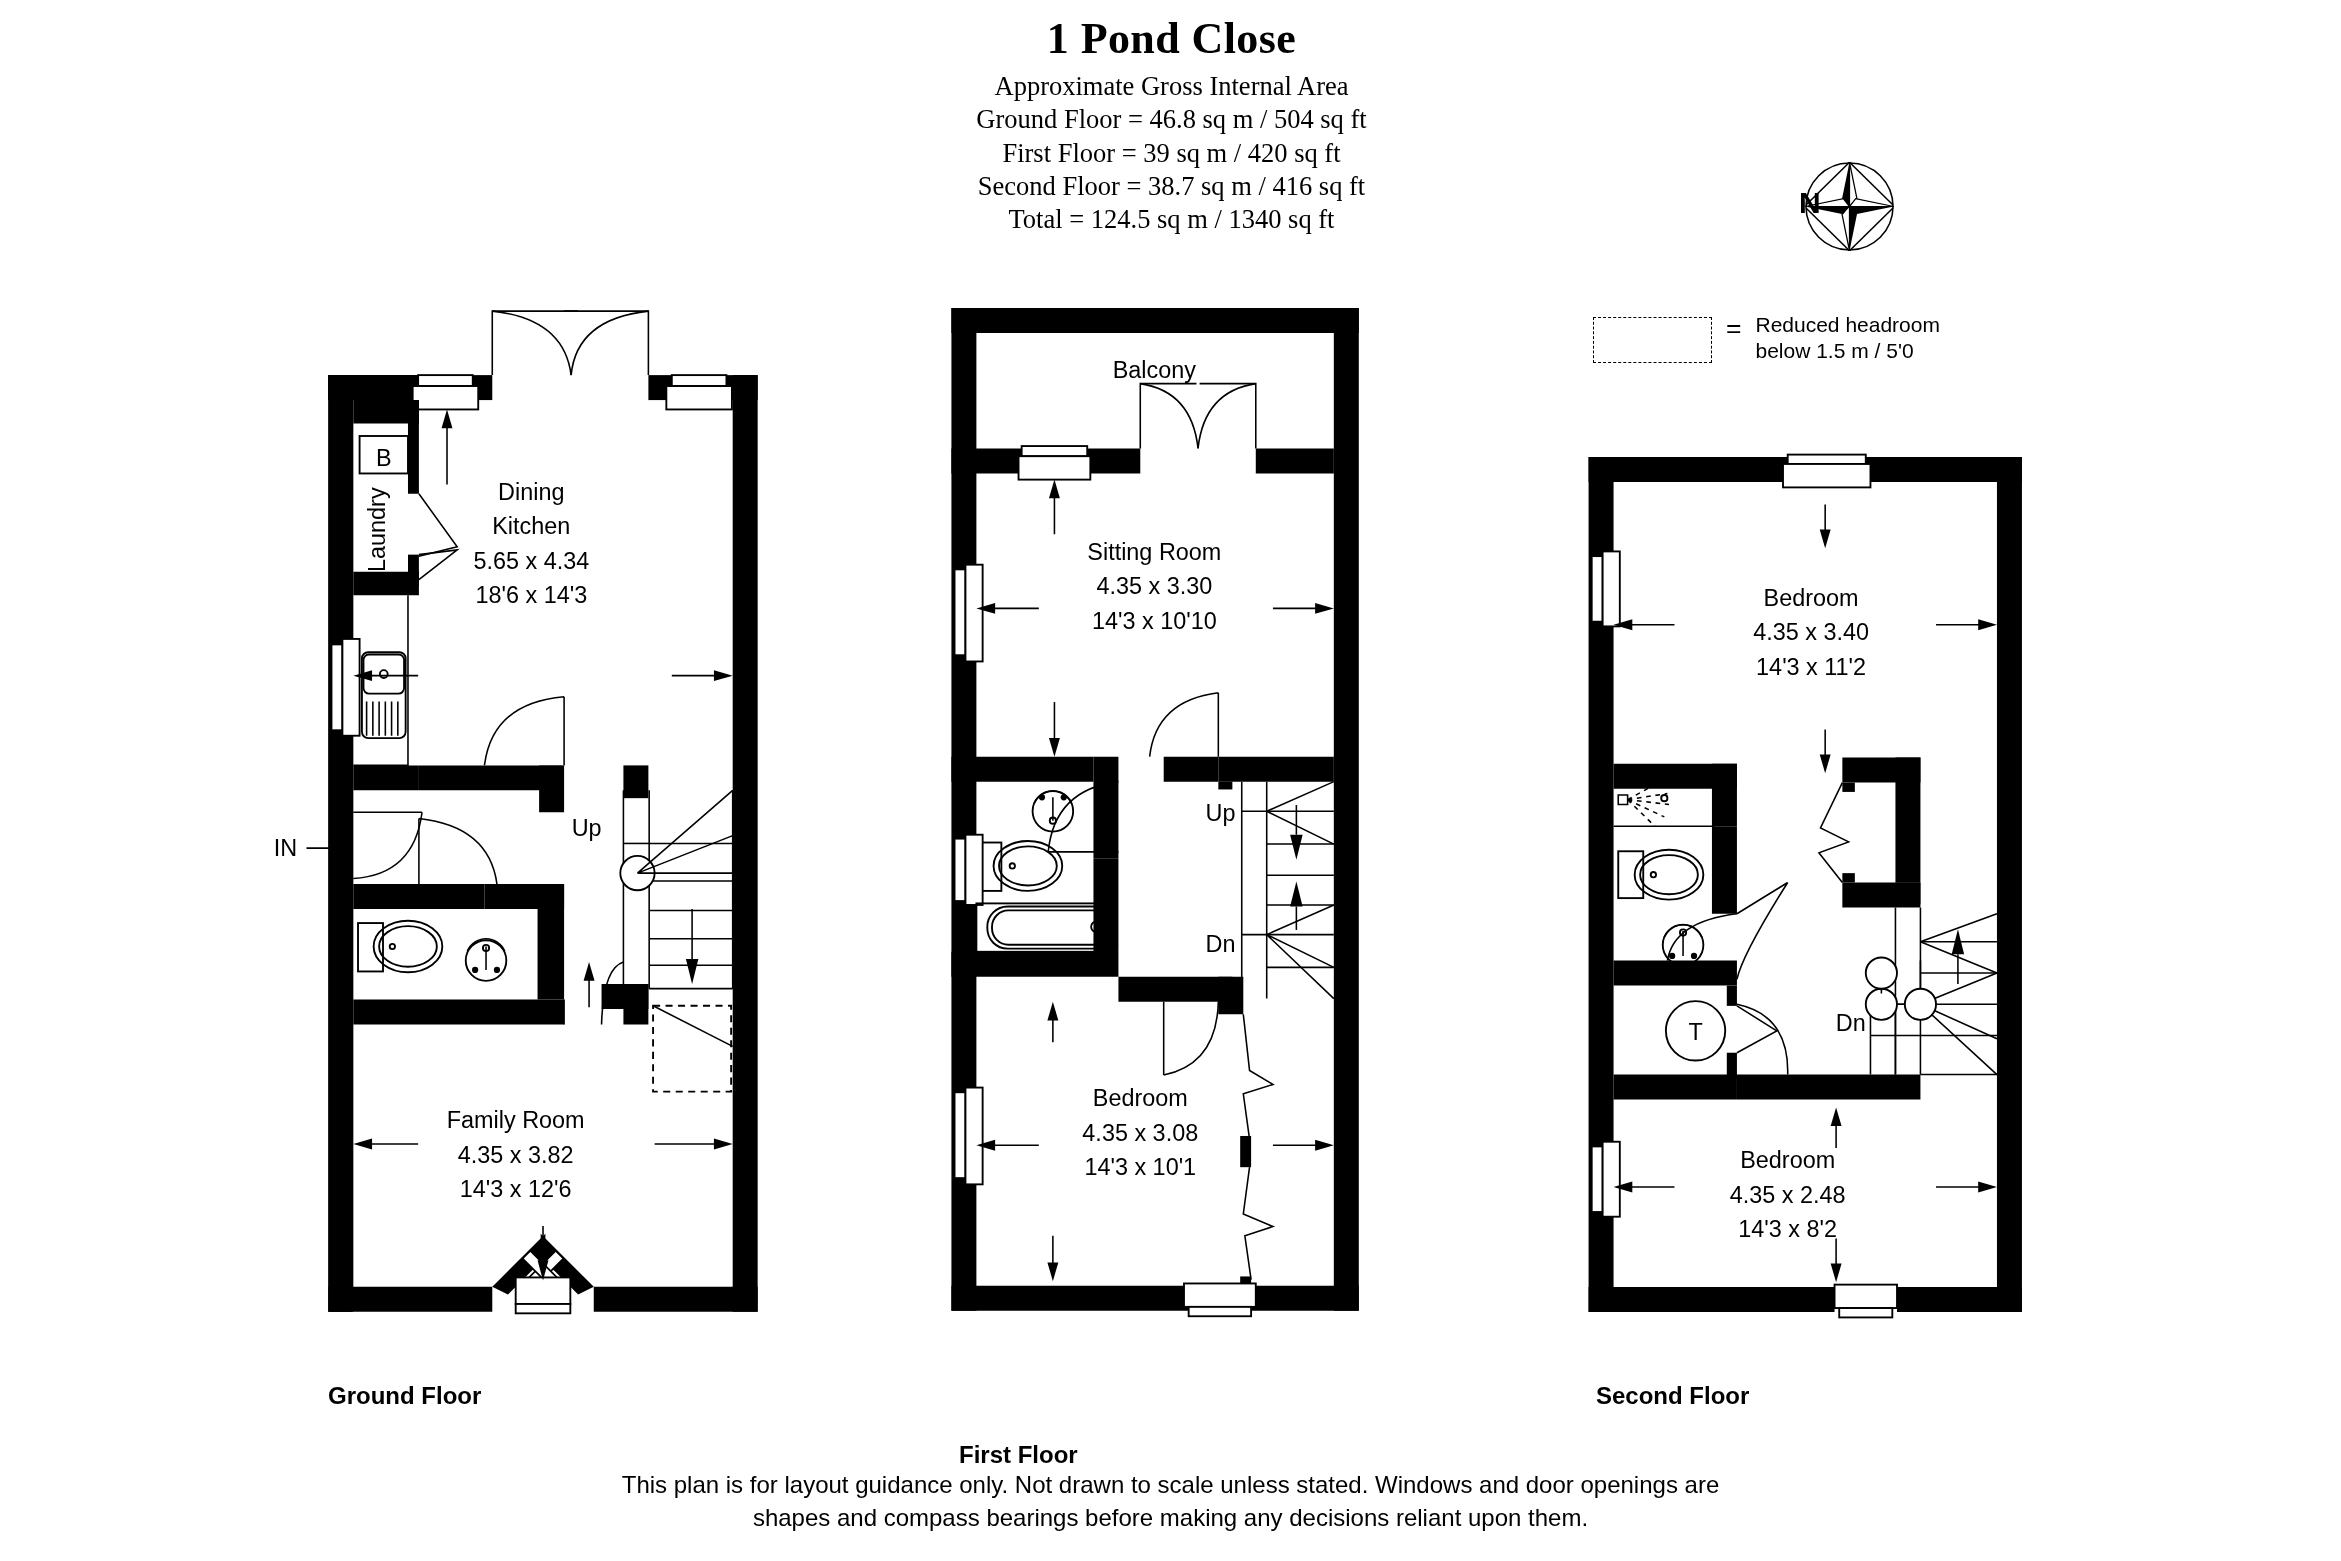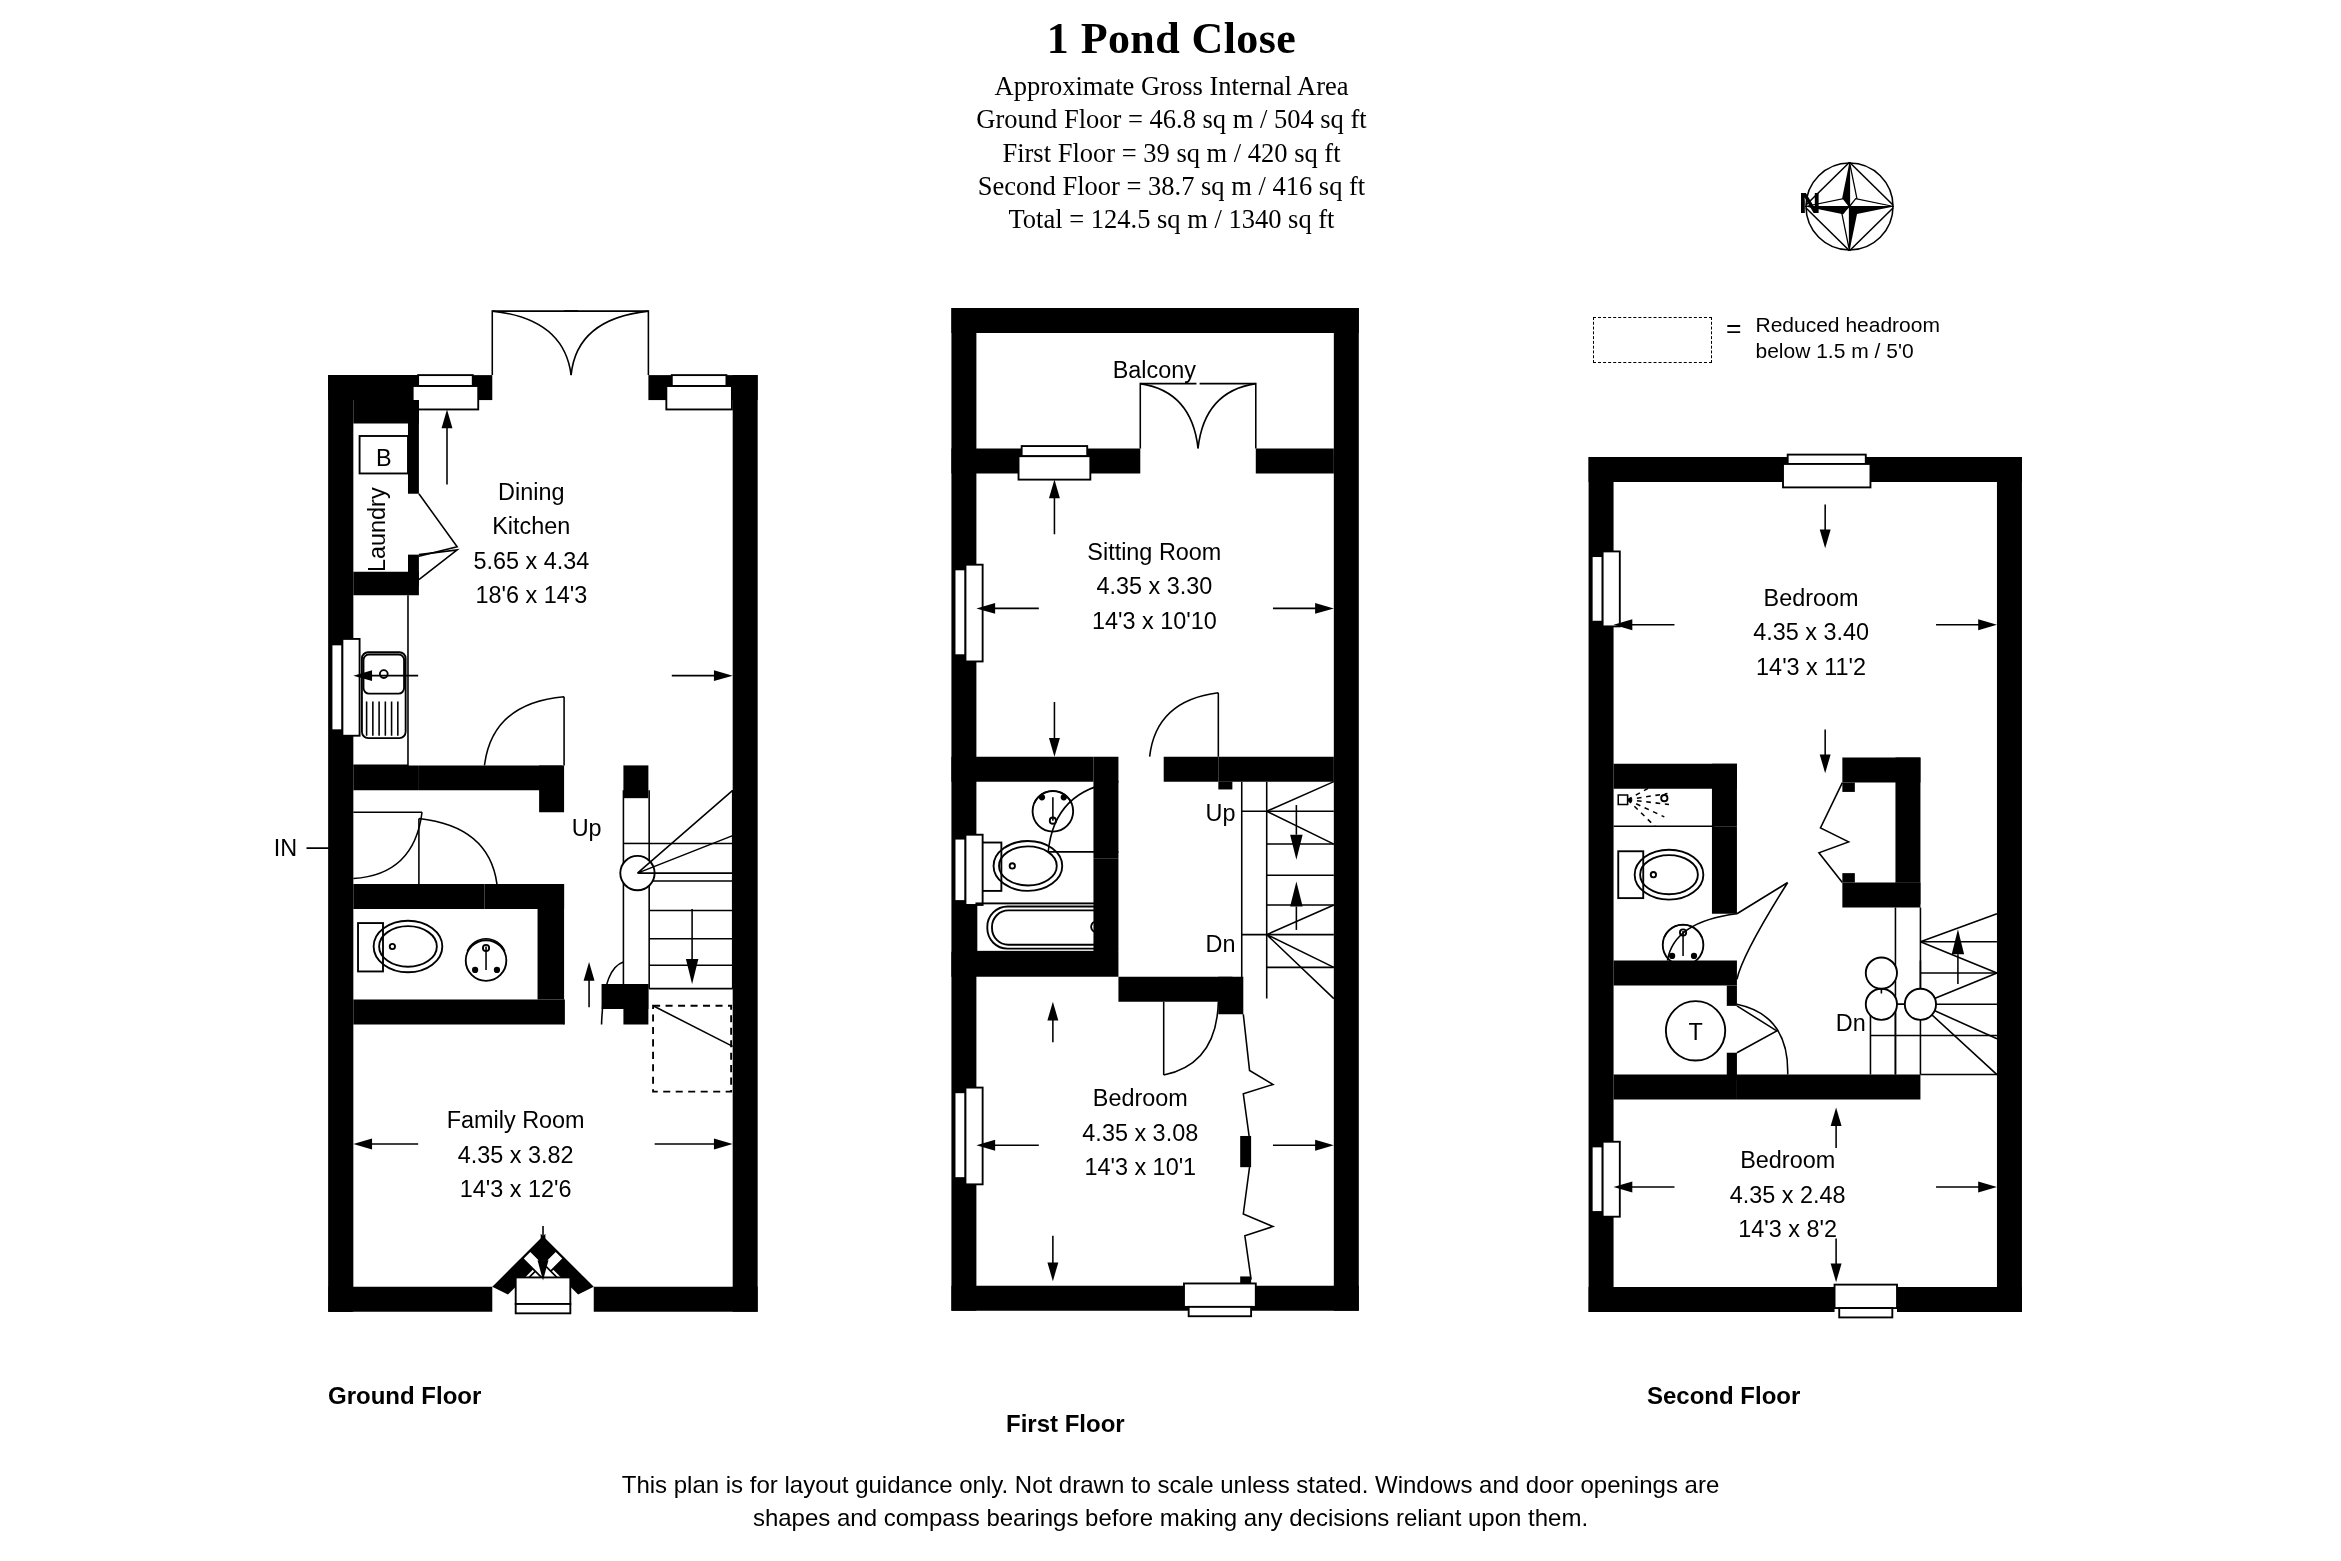--- a/index.html
+++ b/index.html
@@ -23,22 +23,22 @@
 
   
   .plan{position:absolute;}
   #plan-ground{left:258px;top:219px;}
   #plan-first{left:906px;top:265px;}
   #plan-second{left:1530px;top:414px;}
   .plan svg{display:block;}
 
   .floor-label{position:absolute;font-size:24px;font-weight:bold;}
   #label-ground{left:328px;top:1382px;}
-  #label-first{left:959px;top:1410px;margin-left:47px;}
-  #label-second{left:1647px;top:1382px;}
+  #label-first{left:959px;top:1441px;}
+  #label-second{left:1596px;top:1382px;}
 
   
   #footer{position:absolute;left:351px;top:1468px;width:1639px;text-align:center;
           font-size:24px;line-height:1.38;}
   #footer div{white-space:nowrap;}
 
   
   .wall{fill:#000;}
   .thin1{fill:none;stroke:#000;stroke-width:2;}
   .fix{fill:none;stroke:#000;stroke-width:2.4;}

